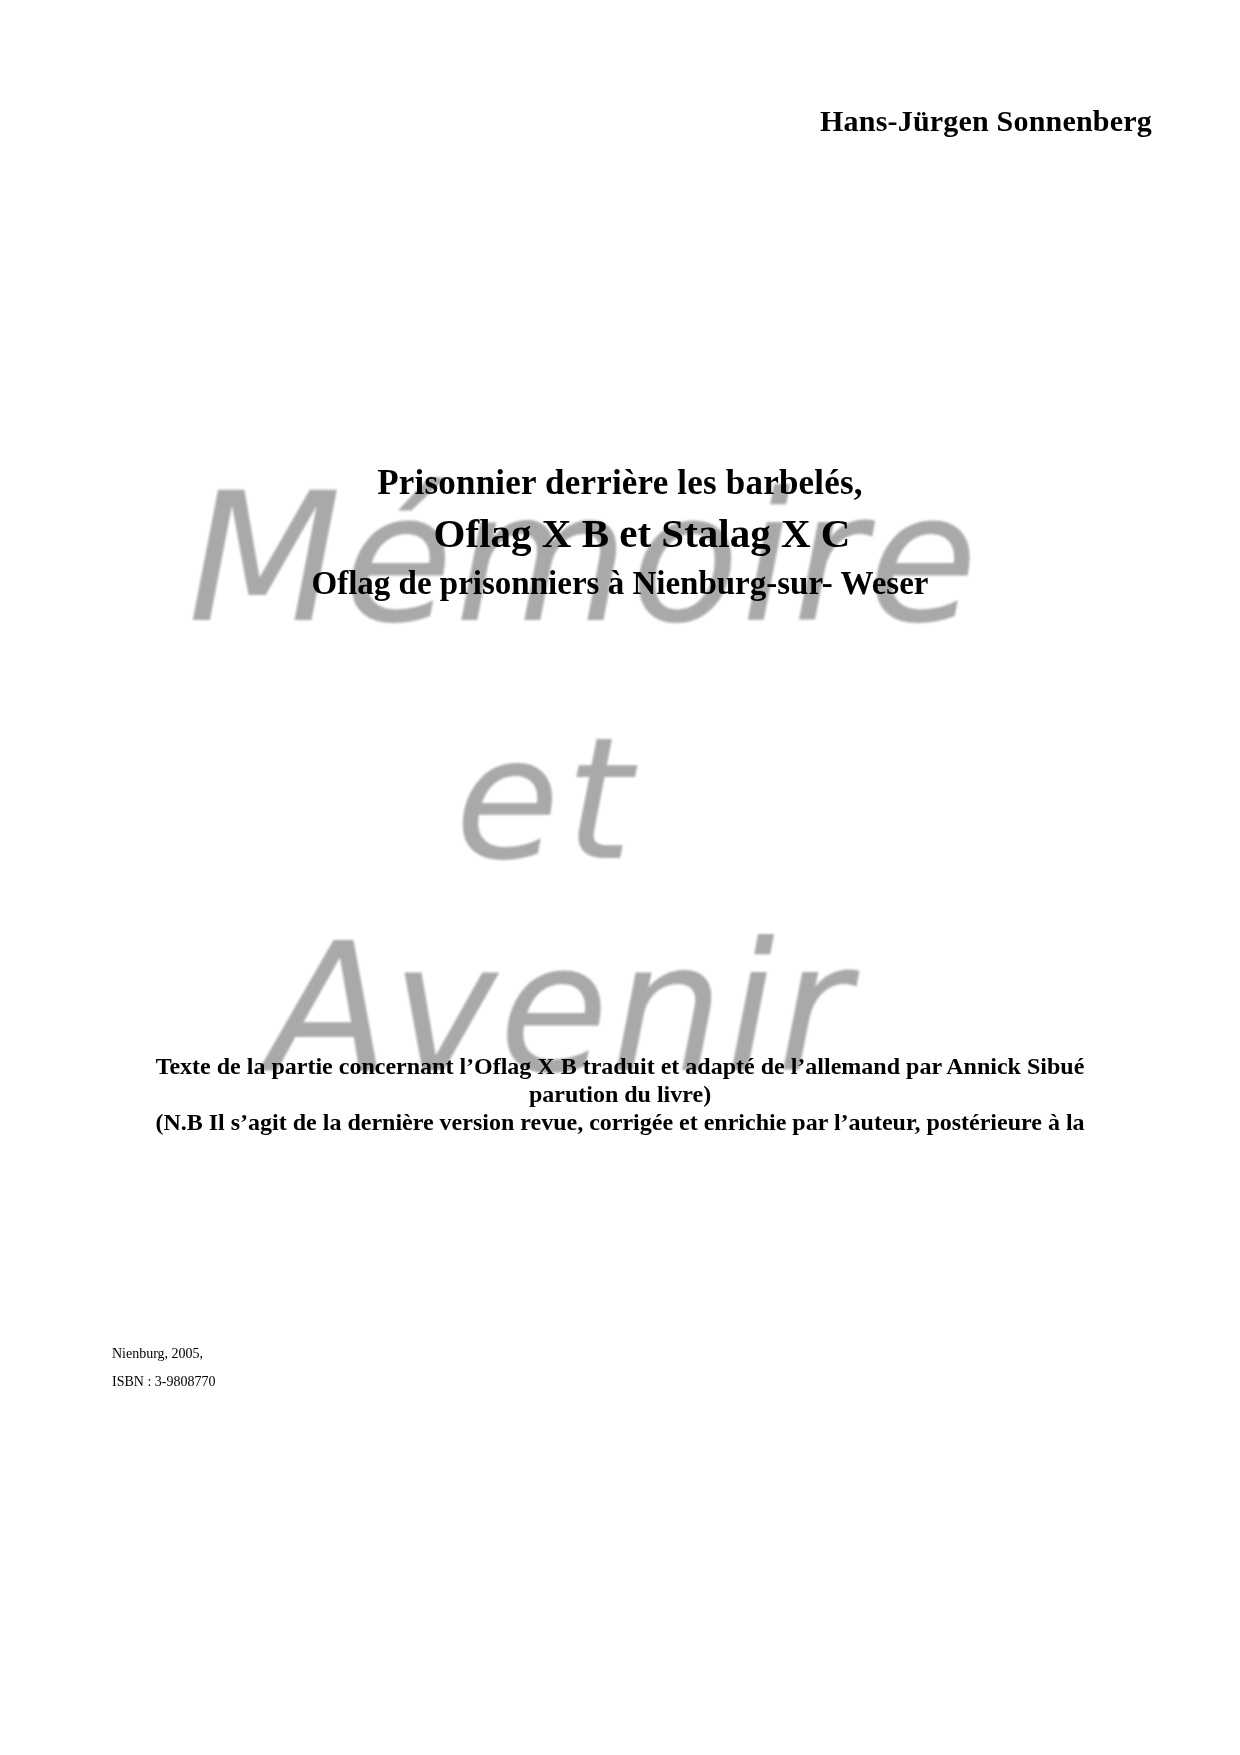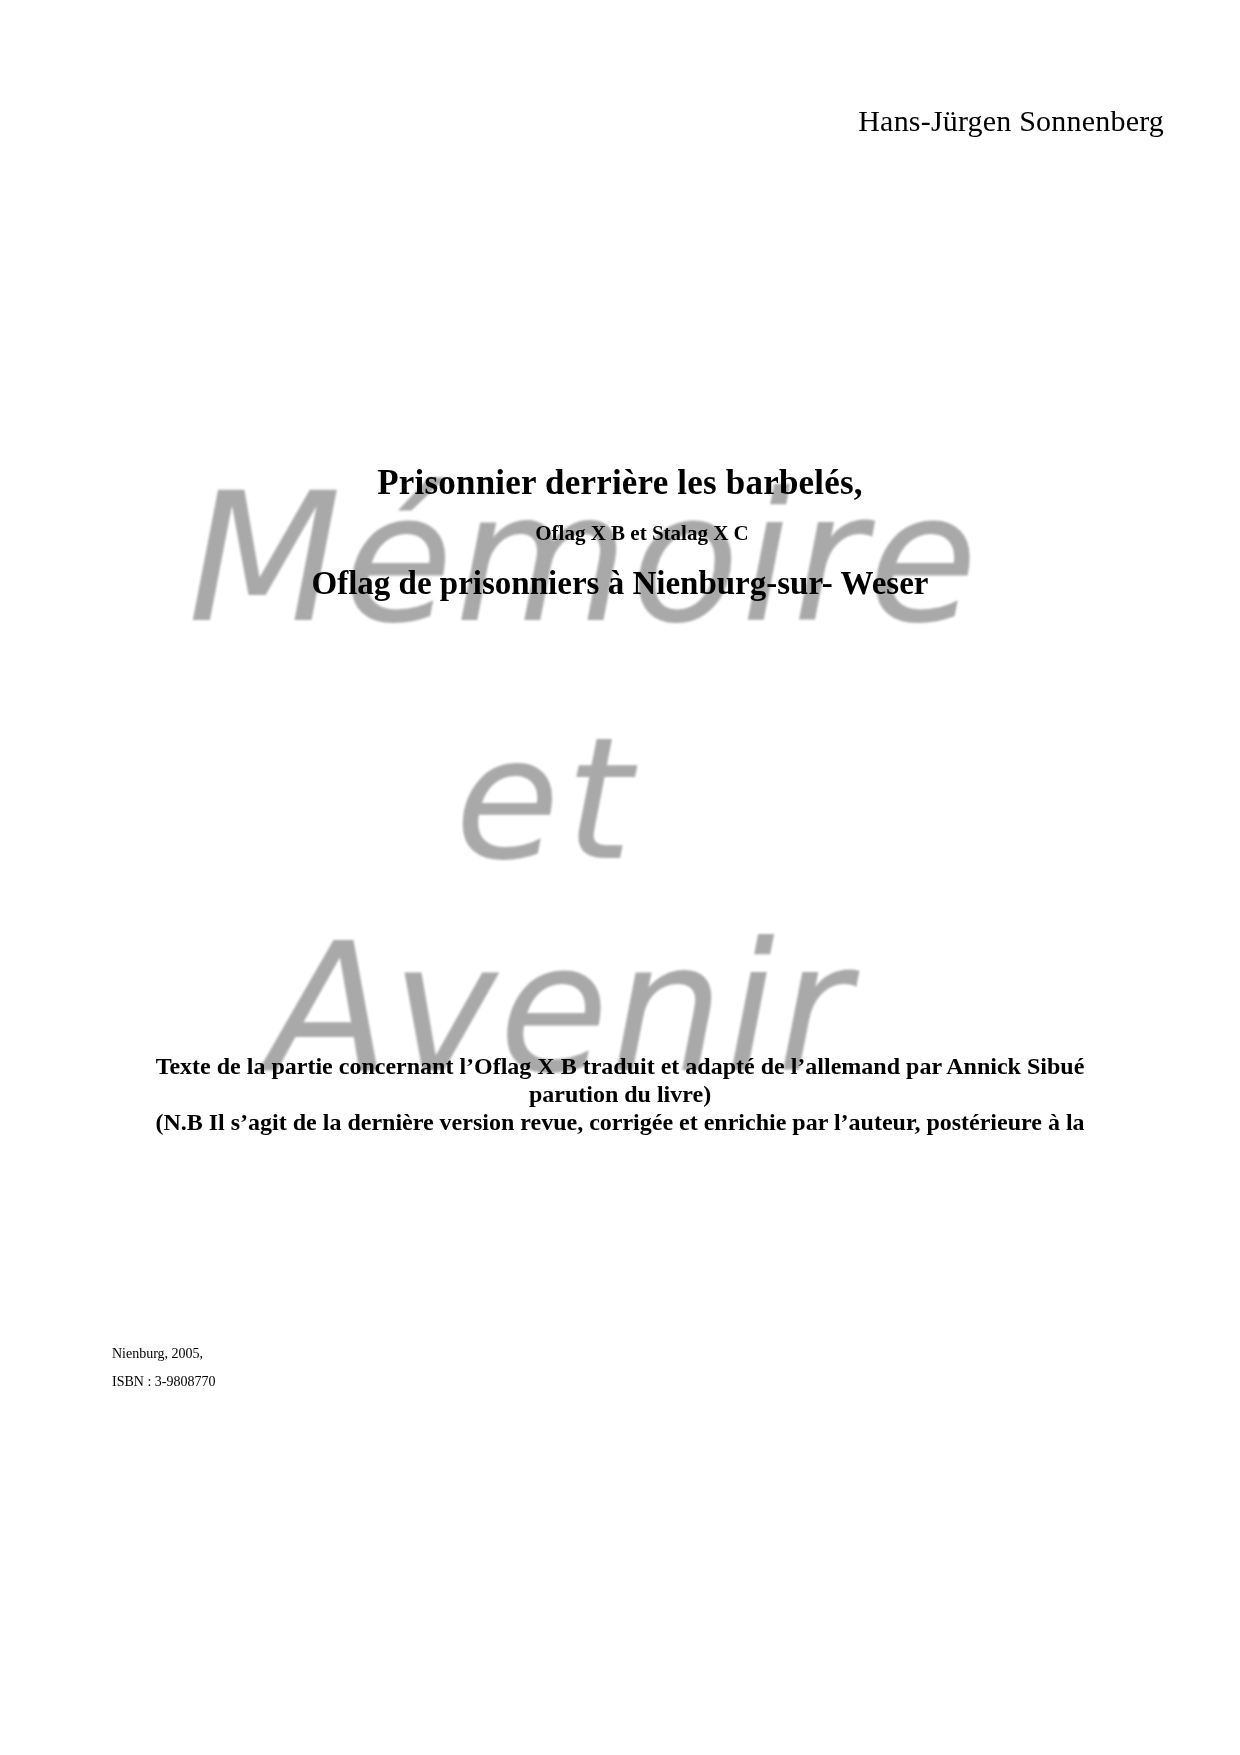--- a/index.html
+++ b/index.html
@@ -58,42 +58,42 @@
   }
 
   
   .content {
     position: relative;
     z-index: 2;
   }
 
   .author {
     position: absolute;
-    right: 76px;
+    right: 88px;
     top: 104px;
     font-size: 30px;
-    font-weight: normal;
+    font-weight: bold;
     letter-spacing: 0.2px;
   }
 
   .title-block {
     position: absolute;
     left: 0;
     right: 0;
     top: 458px;
     text-align: center;
     font-weight: bold;
   }
   .title-line-1 {
     font-size: 35px;
     line-height: 50px;
     letter-spacing: 0.2px;
   }
   .title-line-2 {
-    font-size: 21px;
+    font-size: 41px;
     line-height: 50px;
     margin-left: 44px;
   }
   .title-line-3 {
     font-size: 33px;
     line-height: 50px;
   }
 
   .credit-block {
     position: absolute;

